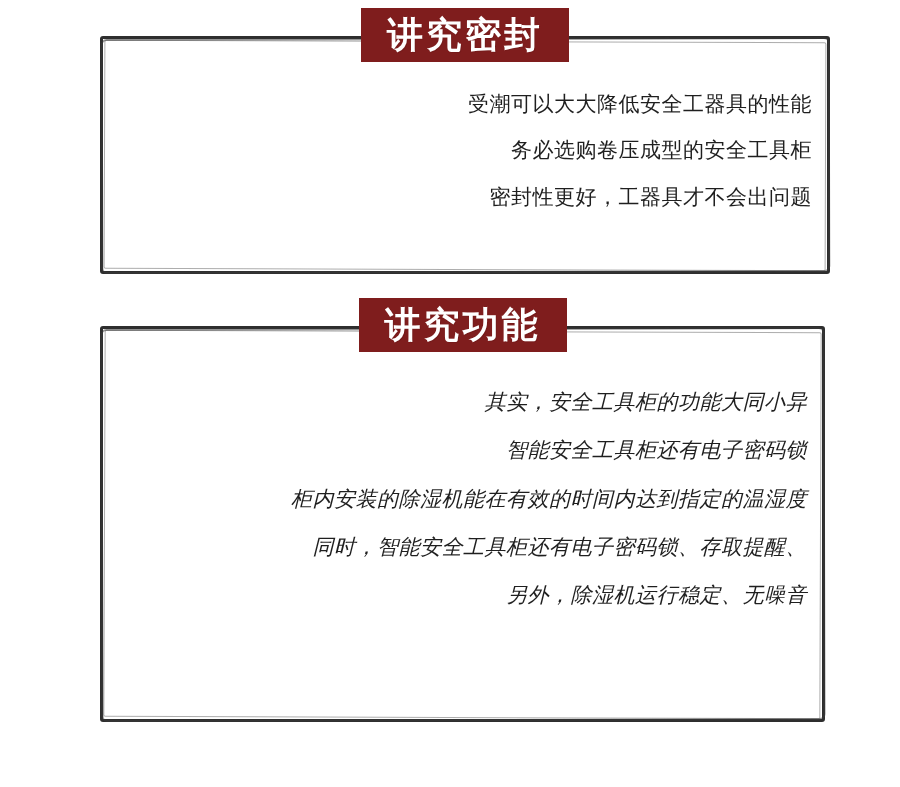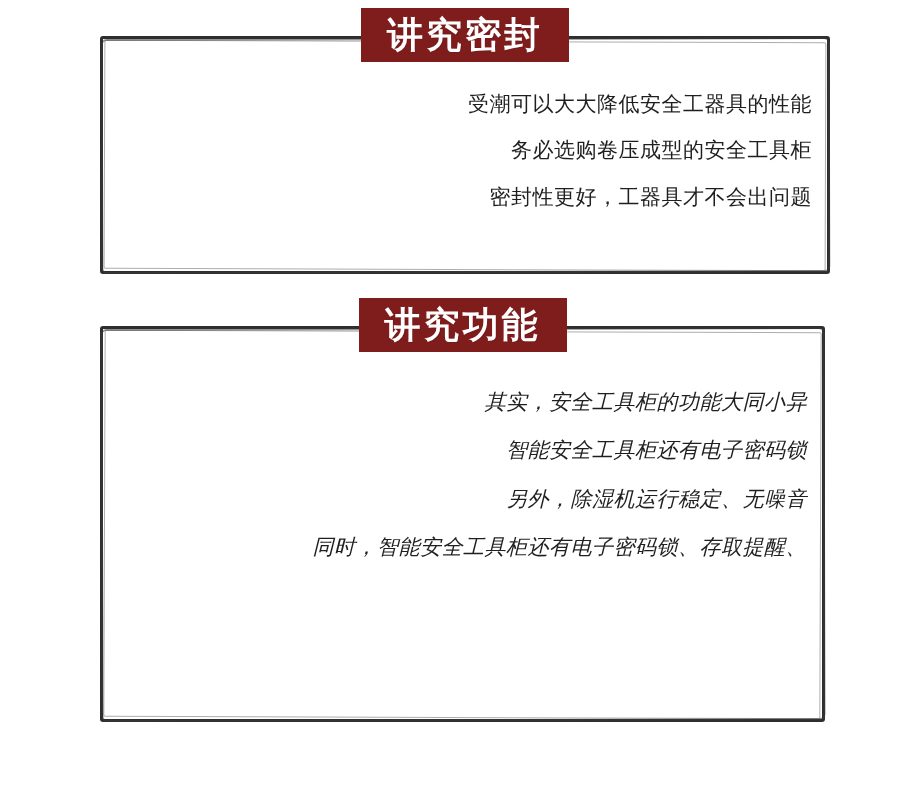--- a/index.html
+++ b/index.html
@@ -143,18 +143,19 @@
       <p>密封性更好，工器具才不会出问题</p>
     </div>
   </div>
 
   <div class="section section-2">
     <div class="sketch-box"></div>
     <div class="heading">讲究功能</div>
     <div class="body-text">
       <p>其实，安全工具柜的功能大同小异</p>
       <p>智能安全工具柜还有电子密码锁</p>
+      <p>柜内安装的除湿机能在有效的时间内达到指定的温湿度</p>
+      <p>同时，智能安全工具柜还有电子密码锁、存取提醒、</p>
       <p>另外，除湿机运行稳定、无噪音</p>
-      <p>同时，智能安全工具柜还有电子密码锁、存取提醒、</p>
     </div>
   </div>
 
 </div>
 
 </body></html>

